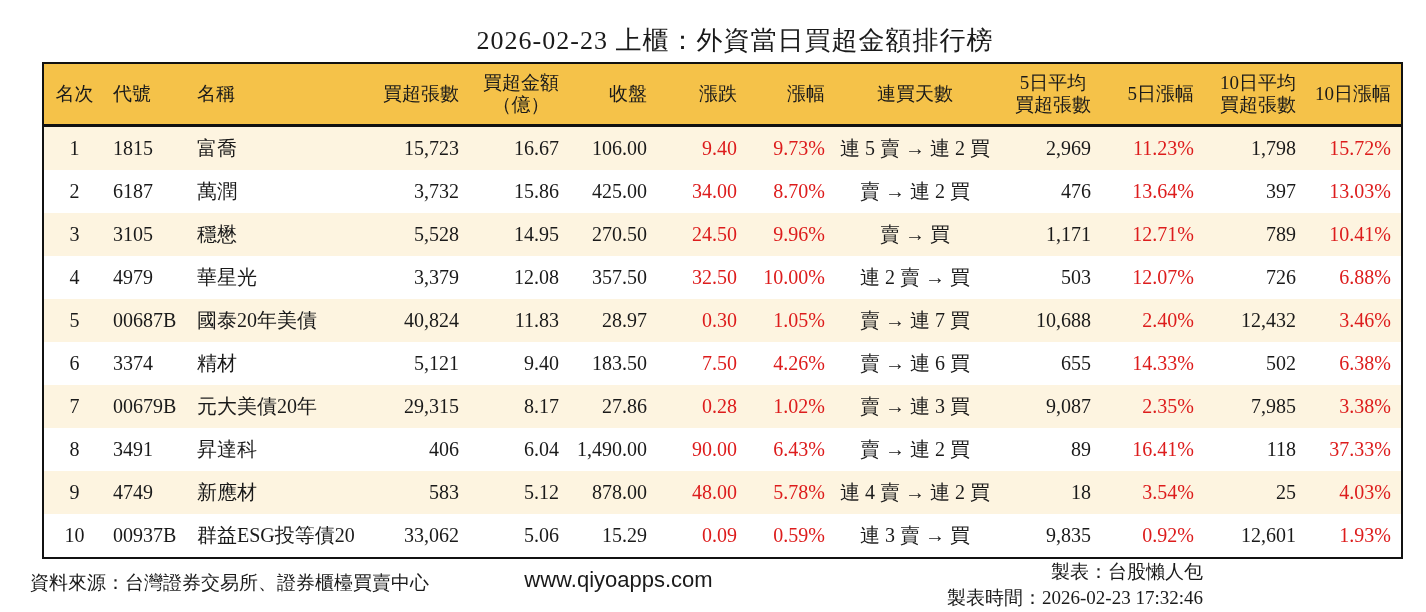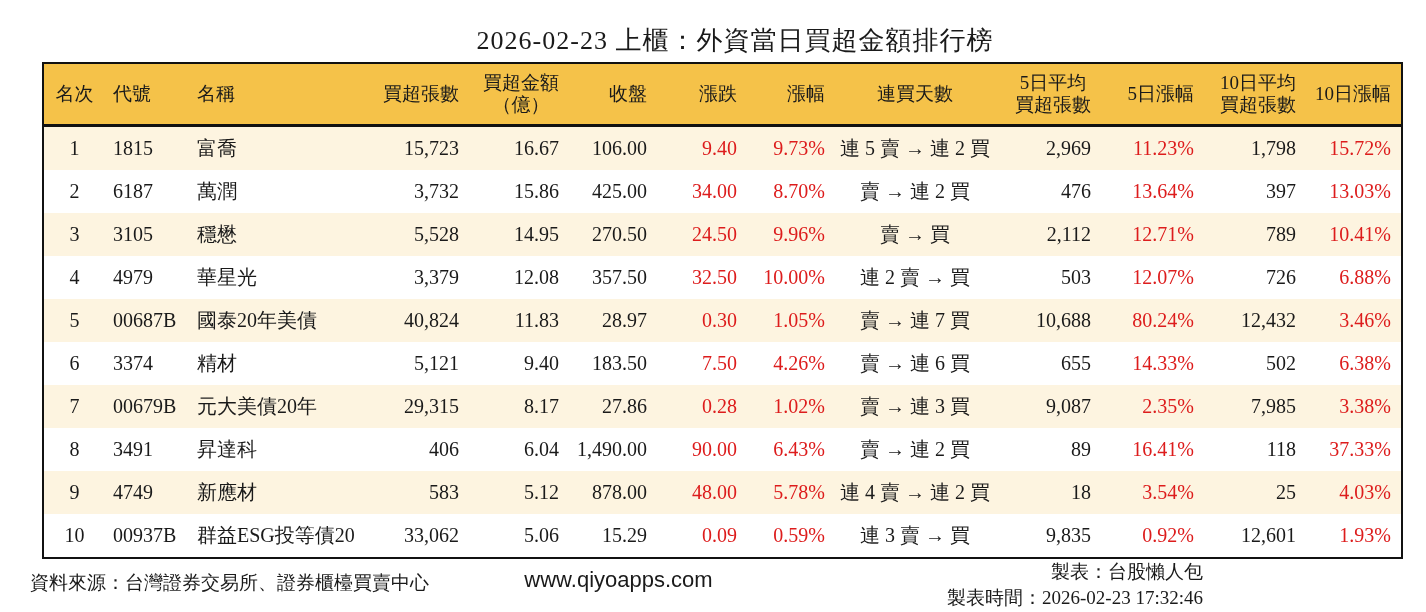--- a/index.html
+++ b/index.html
@@ -128,21 +128,21 @@
       <tr>
         <td class="ac">3</td>
         <td class="al pl8">3105</td>
         <td class="al pl14">穩懋</td>
         <td class="ar">5,528</td>
         <td class="ar">14.95</td>
         <td class="ar">270.50</td>
         <td class="ar red">24.50</td>
         <td class="ar red">9.96%</td>
         <td class="ac">賣 → 買</td>
-        <td class="ar">2,112</td>
+        <td class="ar">1,171</td>
         <td class="ar red">12.71%</td>
         <td class="ar">789</td>
         <td class="ar red">10.41%</td>
       </tr>
       <tr>
         <td class="ac">4</td>
         <td class="al pl8">4979</td>
         <td class="al pl14">華星光</td>
         <td class="ar">3,379</td>
         <td class="ar">12.08</td>
@@ -159,21 +159,21 @@
         <td class="ac">5</td>
         <td class="al pl8">00687B</td>
         <td class="al pl14">國泰20年美債</td>
         <td class="ar">40,824</td>
         <td class="ar">11.83</td>
         <td class="ar">28.97</td>
         <td class="ar red">0.30</td>
         <td class="ar red">1.05%</td>
         <td class="ac">賣 → 連 7 買</td>
         <td class="ar">10,688</td>
-        <td class="ar red">80.24%</td>
+        <td class="ar red">2.40%</td>
         <td class="ar">12,432</td>
         <td class="ar red">3.46%</td>
       </tr>
       <tr>
         <td class="ac">6</td>
         <td class="al pl8">3374</td>
         <td class="al pl14">精材</td>
         <td class="ar">5,121</td>
         <td class="ar">9.40</td>
         <td class="ar">183.50</td>

